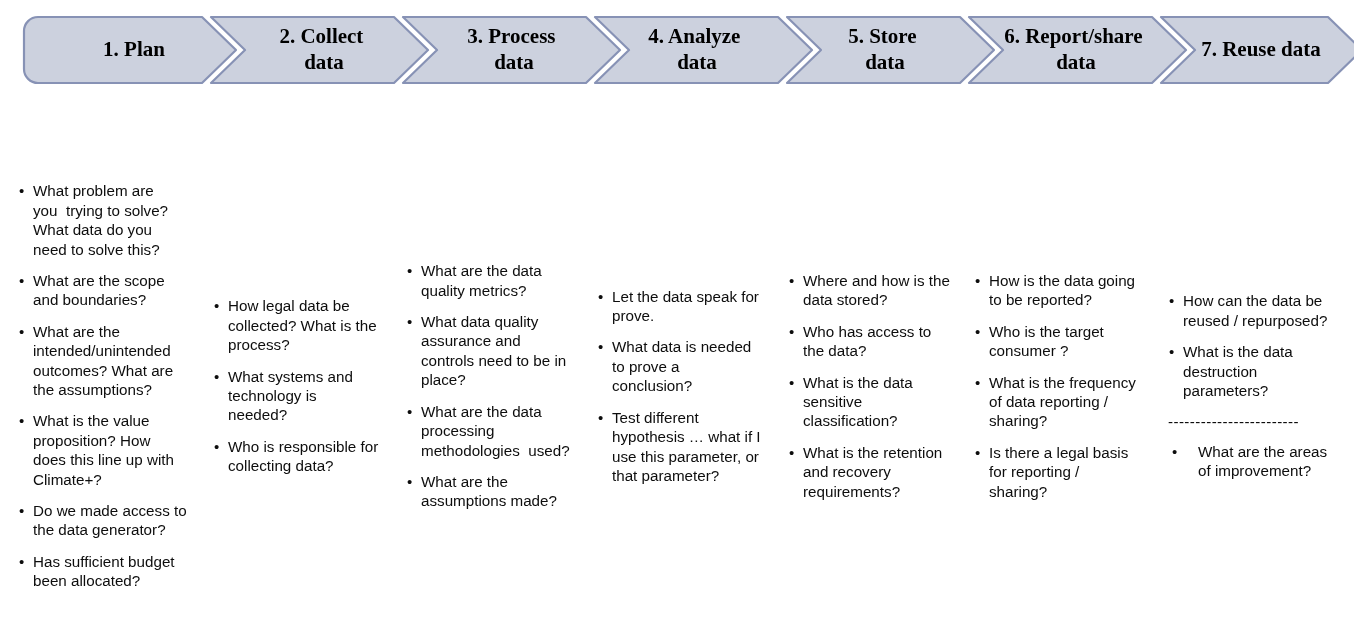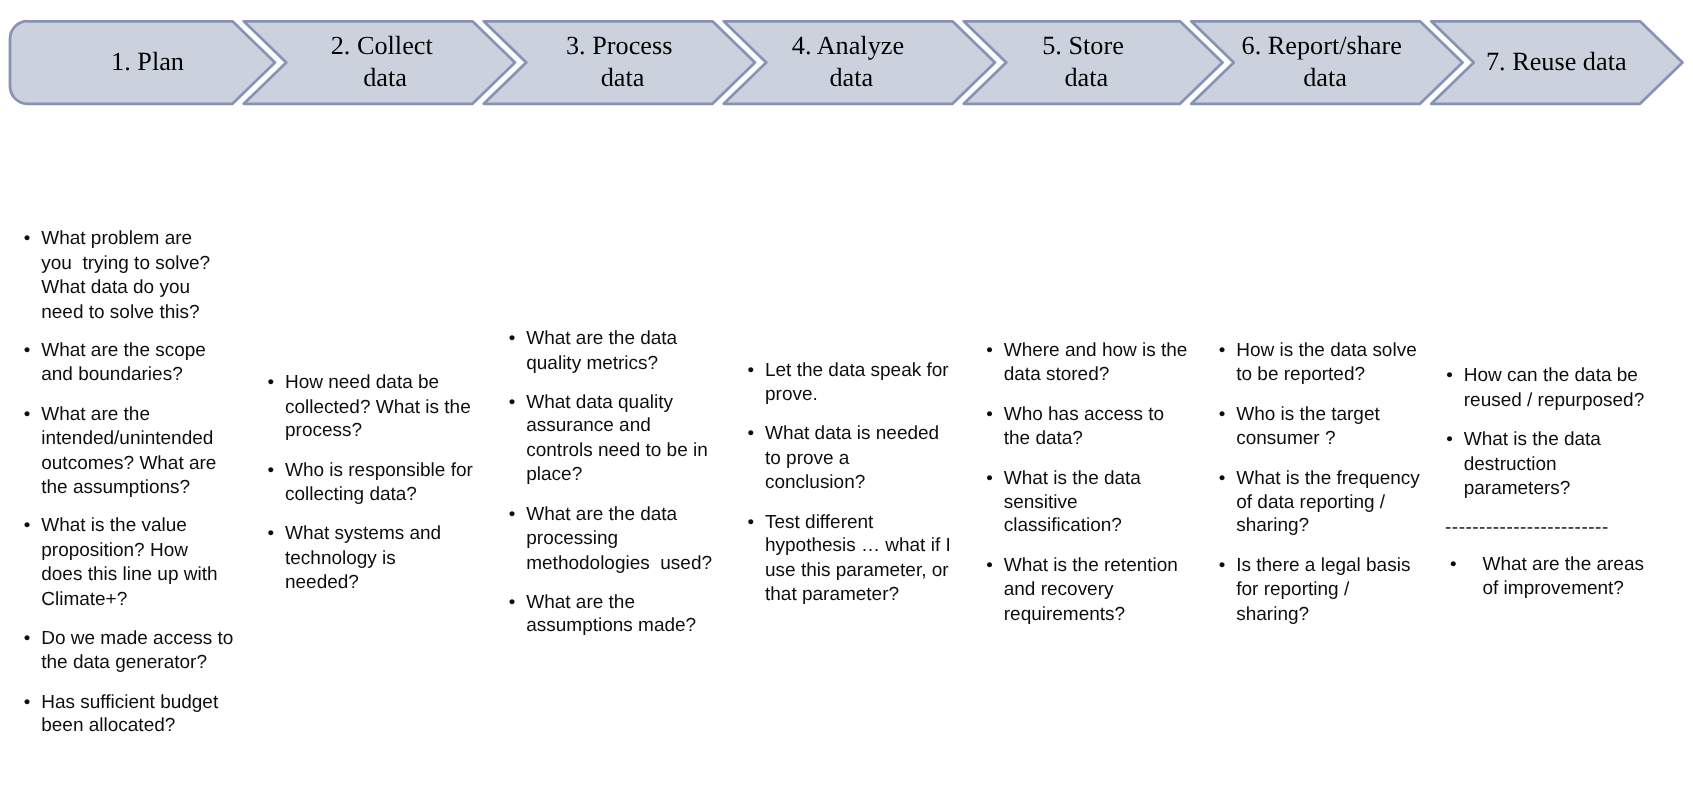--- a/index.html
+++ b/index.html
@@ -11,24 +11,25 @@
     width: 1354px;
     height: 644px;
     position: relative;
     font-family: "Liberation Sans", sans-serif;
     overflow: hidden;
   }
 
   
   #process-band {
     position: absolute;
-    left: 0;
+    left: 16px;
     top: 0;
     width: 1189px;
     height: 100px;
+    font-weight: bold;
   }
   #process-band svg {
     display: block;
   }
   .stage-shape {
     fill: #ccd1de;
     stroke: #8792b5;
     stroke-width: 2.2;
     stroke-linejoin: round;
   }
@@ -172,28 +173,28 @@
 Climate+?</li>
       <li class="q-item">Do we made access to
 the data generator?</li>
       <li class="q-item">Has sufficient budget
 been allocated?</li>
     </ul>
   </div>
 
   <div class="q-column" style="width:188px; margin-left:3px;">
     <ul class="q-list">
-      <li class="q-item">How need data be
+      <li class="q-item">How legal data be
 collected? What is the
 process?</li>
-      <li class="q-item">Who is responsible for
-collecting data?</li>
       <li class="q-item">What systems and
 technology is
 needed?</li>
+      <li class="q-item">Who is responsible for
+collecting data?</li>
     </ul>
   </div>
 
   <div class="q-column" style="width:186px; margin-left:5px;">
     <ul class="q-list">
       <li class="q-item">What are the data
 quality metrics?</li>
       <li class="q-item">What data quality
 assurance and
 controls need to be in
@@ -230,34 +231,34 @@
 sensitive
 classification?</li>
       <li class="q-item">What is the retention
 and recovery
 requirements?</li>
     </ul>
   </div>
 
   <div class="q-column" style="width:182px; margin-left:6px;">
     <ul class="q-list">
-      <li class="q-item">How is the data solve
+      <li class="q-item">How is the data going
 to be reported?</li>
       <li class="q-item">Who is the target
 consumer ?</li>
       <li class="q-item">What is the frequency
 of data reporting /
 sharing?</li>
       <li class="q-item">Is there a legal basis
 for reporting /
 sharing?</li>
     </ul>
   </div>
 
-  <div class="q-column" style="width:186px; margin-left:0;">
+  <div class="q-column" style="width:186px; margin-left:12px;">
     <ul class="q-list">
       <li class="q-item">How can the data be
 reused / repurposed?</li>
       <li class="q-item">What is the data
 destruction
 parameters?</li>
     </ul>
     <div class="q-sep">------------------------</div>
     <ul class="q-list">
       <li class="q-item wide-bullet">What are the areas

